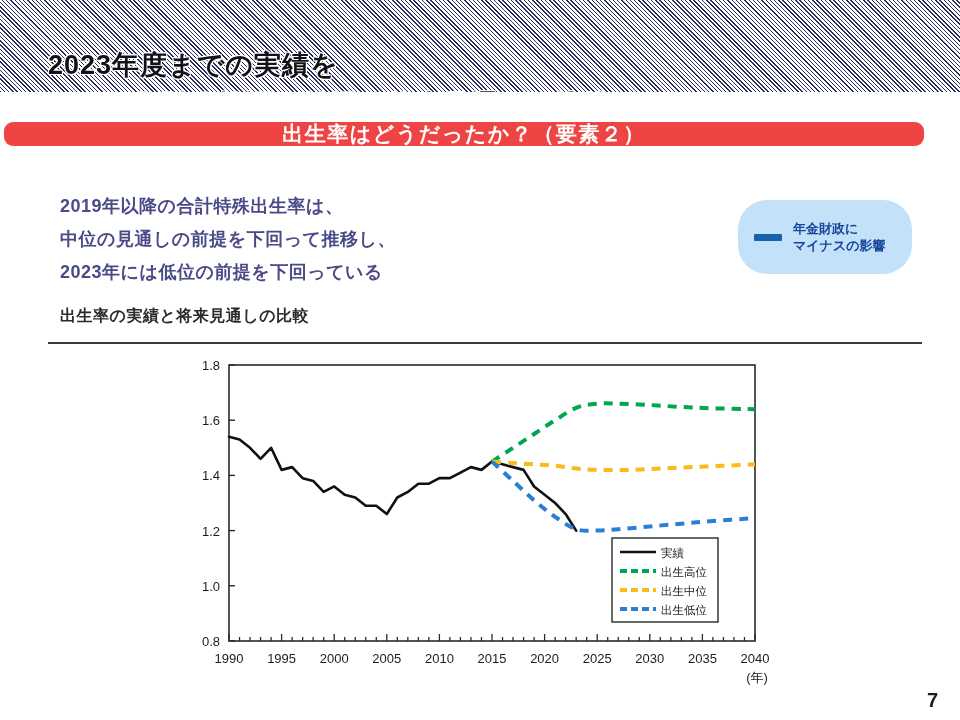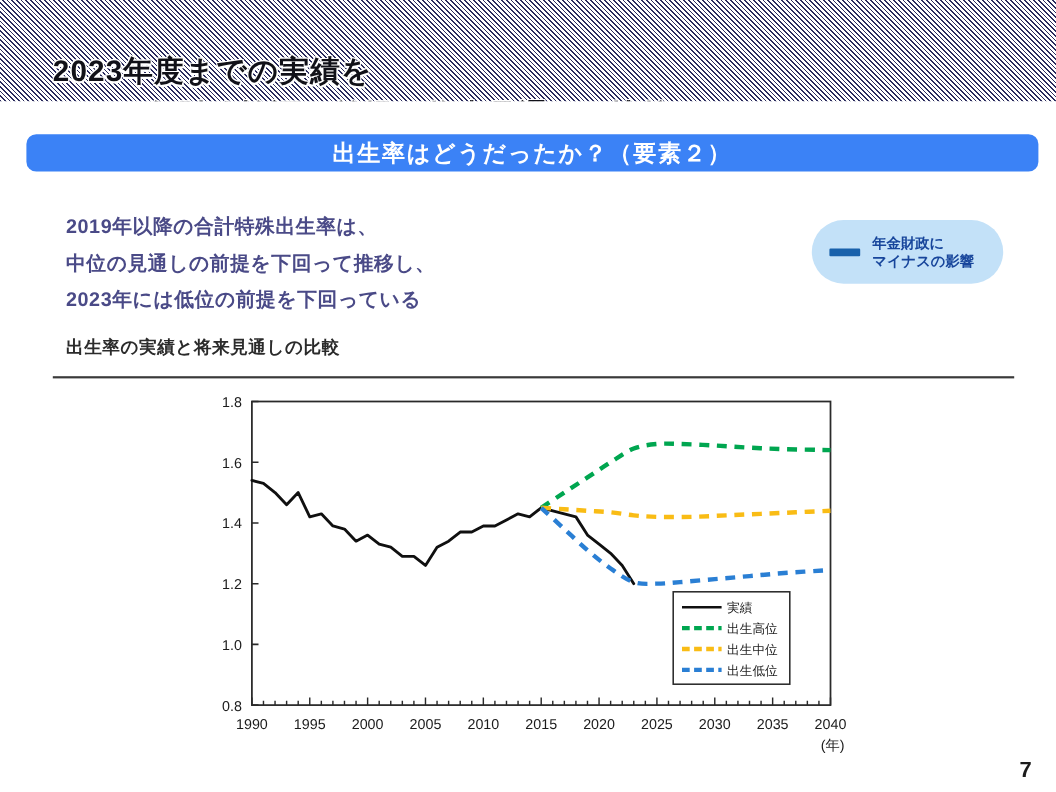--- a/index.html
+++ b/index.html
@@ -41,23 +41,23 @@
        1px 0 0 #ffffff, -1px 0 0 #ffffff,
        0 1px 0 #ffffff, 0 -1px 0 #ffffff,
        1px 1px 0 #ffffff, -1px -1px 0 #ffffff,
        1px -1px 0 #ffffff, -1px 1px 0 #ffffff;
   }
   #header-title .line2 { display: block; padding-left: 22px; }
 
   
   #section-bar {
     position: absolute;
-    left: 24px; top: 122px;
-    width: 920px; height: 34px;
-    background: #3b82f6;
+    left: 4px; top: 122px;
+    width: 920px; height: 24px;
+    background: #ef4444;
     border-radius: 9px;
     display: flex;
     align-items: center;
     justify-content: center;
   }
   #section-bar-label {
     color: #ffffff;
     font-size: 21px;
     font-weight: bold;
     letter-spacing: 1.5px;
@@ -72,21 +72,21 @@
     font-weight: bold;
     line-height: 33px;
     white-space: pre-line;
     letter-spacing: 0.5px;
   }
 
   
   #impact-badge {
     position: absolute;
     left: 738px; top: 200px;
-    width: 174px; height: 58px;
+    width: 174px; height: 74px;
     background: #c3e1f8;
     border-radius: 29px;
     display: flex;
     align-items: center;
     padding-left: 16px;
   }
   #impact-dash {
     width: 28px; height: 7px;
     background: #1961ab;
     border-radius: 1px;

